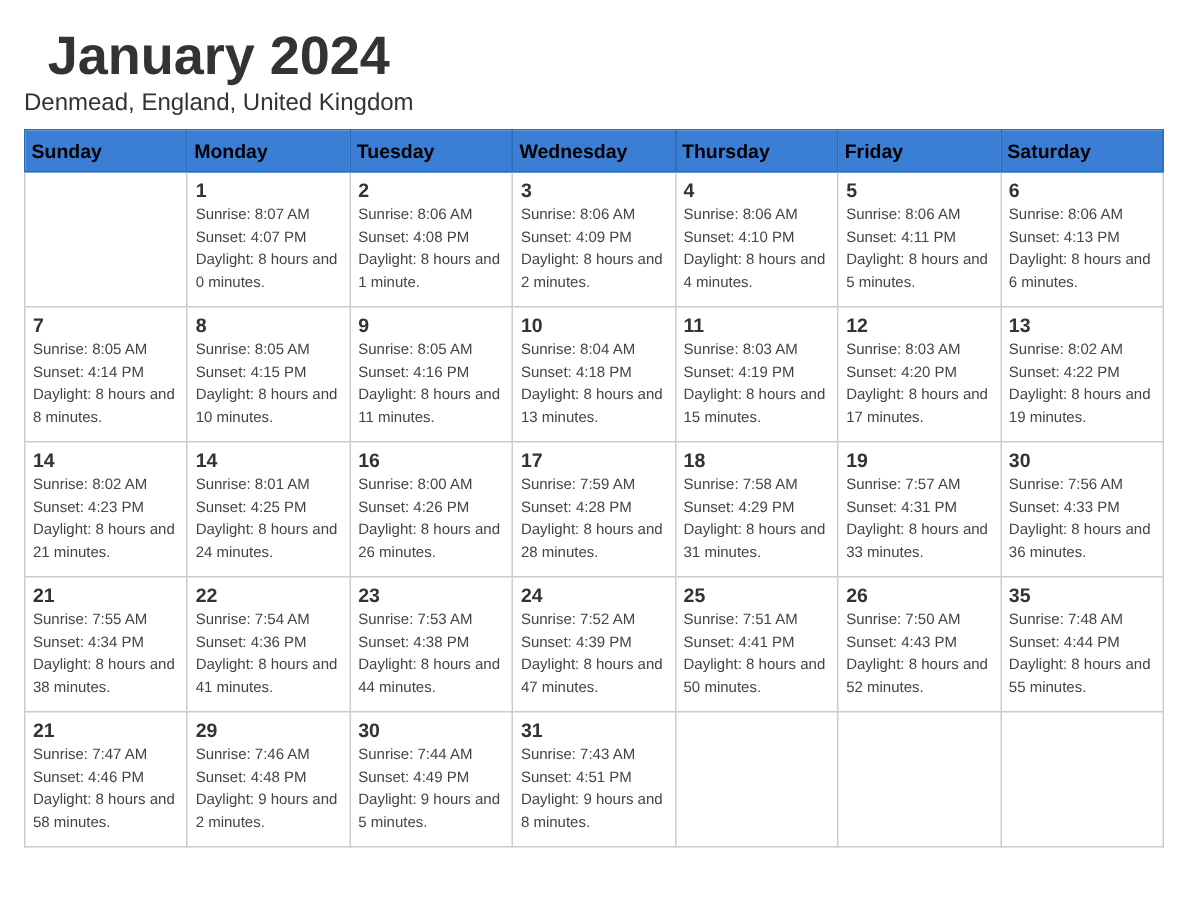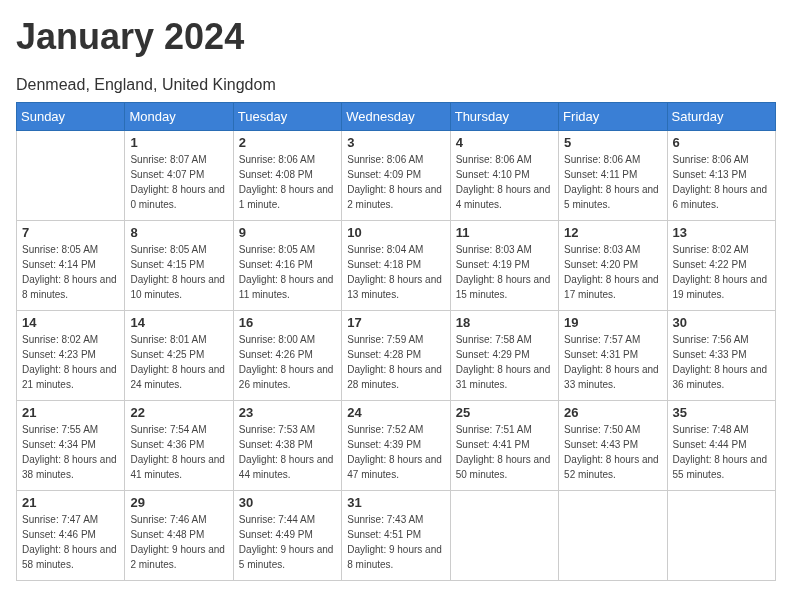--- a/index.html
+++ b/index.html
@@ -29,44 +29,44 @@
     .logo-blue {
       font-size: 18px;
       font-weight: bold;
       color: #2a6db5;
     }
     .logo-line {
       display: flex;
       align-items: center;
     }
     .title-area {
-      text-align: left;
+      text-align: center;
     }
     .month-title {
       font-size: 36px;
       font-weight: bold;
       color: #333;
     }
     .location-title {
       font-size: 16px;
       color: #333;
-      margin-top: 18px;
+      margin-top: 2px;
     }
     .calendar-table {
       width: 100%;
       border-collapse: collapse;
       font-size: 11px;
     }
     .calendar-table th {
       background-color: #3a7fd5;
-      color: #ffffff;
+      color: #000000;
       padding: 6px 4px;
       text-align: left;
       font-size: 13px;
-      font-weight: normal;
+      font-weight: bold;
       border: 1px solid #2a6db5;
       margin-left: 32px;
     }
     .calendar-table td {
       border: 1px solid #ccc;
       vertical-align: top;
       padding: 4px 5px;
       width: calc(100% / 7);
       min-height: 80px;
       color: #333;

